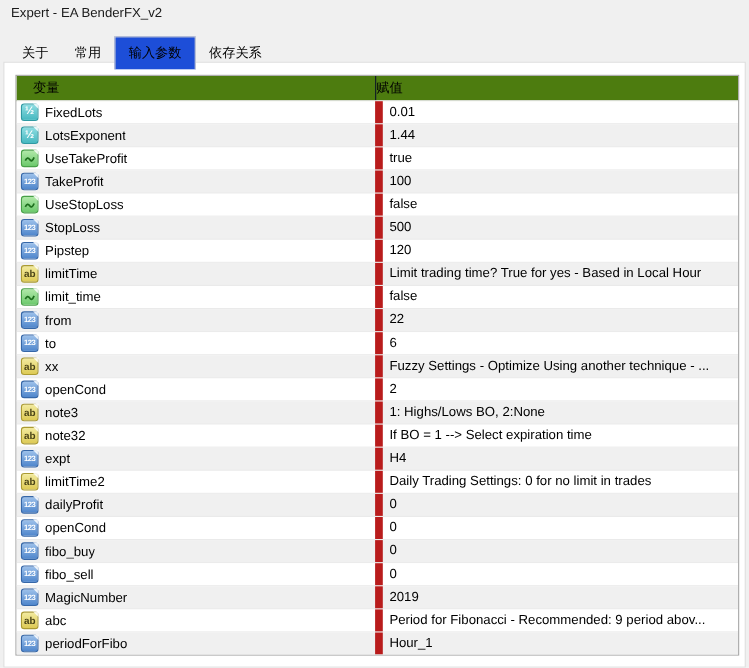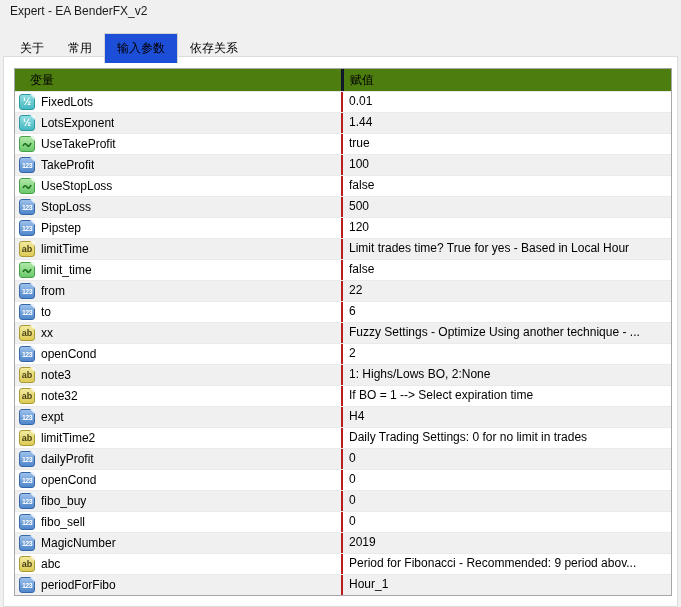--- a/index.html
+++ b/index.html
@@ -14,27 +14,27 @@
   .tab { padding:4px 12px 5px; color:#000; cursor:default; }
   .tab.active { background:#1d4ed8; border:1px solid #d4d4d4; border-bottom:none; padding:6px 12px 6px; margin-bottom:-1px; }
 
   .page { position:absolute; left:3px; top:56px; width:675px; height:551px; background:#ffffff; border:1px solid #dcdcdc; box-sizing:border-box; z-index:1; }
 
   .table { position:absolute; left:10px; top:11px; width:658px; height:528px; border:1px solid #a7a7a7; box-sizing:border-box; background:#fff; overflow:hidden; }
 
   .thead { display:flex; height:23px; box-sizing:border-box; border-bottom:1px solid #e6e6e6; background:#4d7c0f; }
   .th { line-height:22px; white-space:nowrap; overflow:hidden; }
   .th.var { width:326px; padding-left:15px; box-sizing:border-box; }
-  .th.val { flex:1; border-left:3px solid #0f172a; padding-left:6px; }
+  .th.val { flex:1; border-left:1px solid #0f172a; }
 
   .row { display:flex; height:21px; box-sizing:border-box; border-bottom:1px solid #eaeaea; background:#fff; }
   .row.alt { background:#f0f0f0; }
   .cell { overflow:hidden; white-space:nowrap; }
   .cell.var { width:326px; padding-left:4px; box-sizing:border-box; display:flex; align-items:center; }
-  .cell.val { flex:1; border-left:2px solid #b91c1c; padding-left:6px; line-height:19px; }
+  .cell.val { flex:1; border-left:7px solid #b91c1c; padding-left:6px; line-height:19px; }
 
   .icon { width:16px; height:16px; border-radius:3px; border:1px solid #888; box-sizing:border-box;
           display:inline-flex; align-items:center; justify-content:center; position:relative;
           margin-right:6px; flex:0 0 auto; }
   .glyph { font-weight:bold; line-height:1; }
   .t-double .glyph { font-size:10px; }
   .t-int .glyph { font-size:7px; letter-spacing:-0.5px; }
   .t-string .glyph { font-size:9px; }
   .fold { position:absolute; top:-1px; right:-1px; width:0; height:0;
           border-left:5px solid transparent; border-top:5px solid rgba(255,255,255,0.85); }
@@ -136,21 +136,21 @@
             <div class="cell val">120</div>
           </div>
           <div class="row alt">
             <div class="cell var">
               <span class="icon t-string" style="background: linear-gradient(rgb(242, 234, 158), rgb(221, 202, 85)); border-color: rgb(171, 155, 51);">
                 <span class="glyph" style="color: rgb(74, 68, 24);">ab</span>
                 <i class="fold"></i>
               </span>
               <span class="pname">limitTime</span>
             </div>
-            <div class="cell val">Limit trades time? True for yes - Based in Local Hour</div>
+            <div class="cell val">Limit trading time? True for yes - Based in Local Hour</div>
           </div>
           <div class="row">
             <div class="cell var">
               <span class="icon t-bool" style="background: linear-gradient(rgb(176, 232, 168), rgb(108, 201, 108)); border-color: rgb(72, 160, 72);">
                 <svg width="12" height="12" viewBox="0 0 12 12">
                   <path d="M2 8 Q4 4 6 7 T10 5" fill="none" stroke="#1d6e1d" stroke-width="1.6"></path>
                 </svg>
                 <i class="fold"></i>
               </span>
               <span class="pname">limit_time</span>

